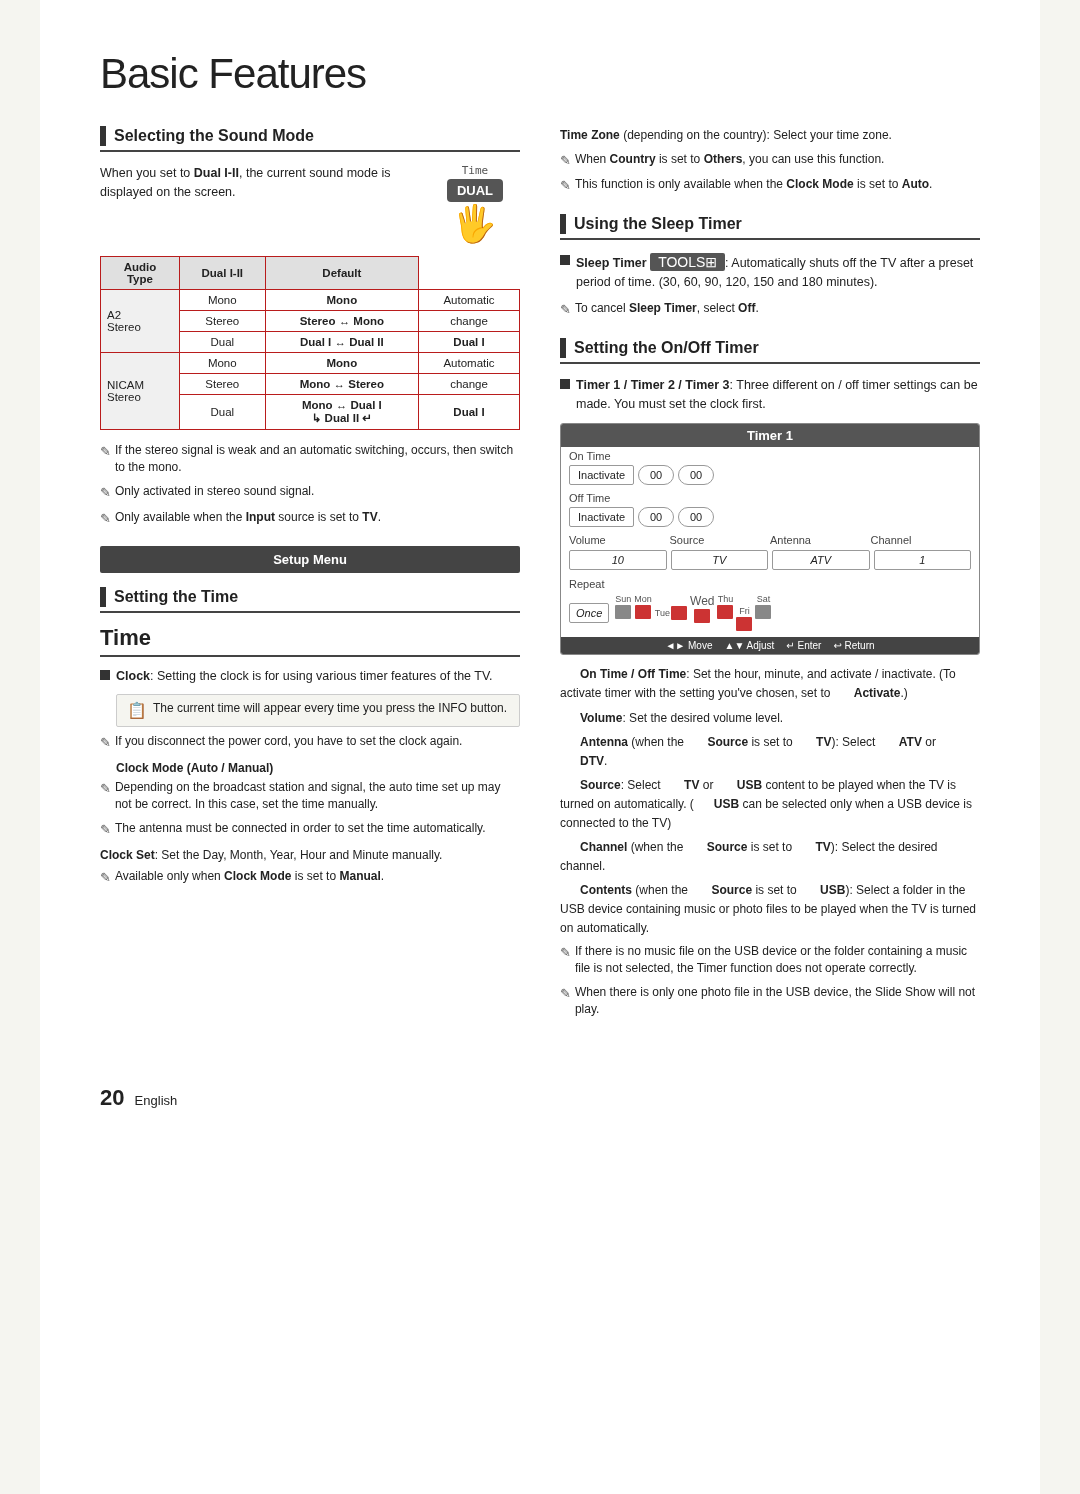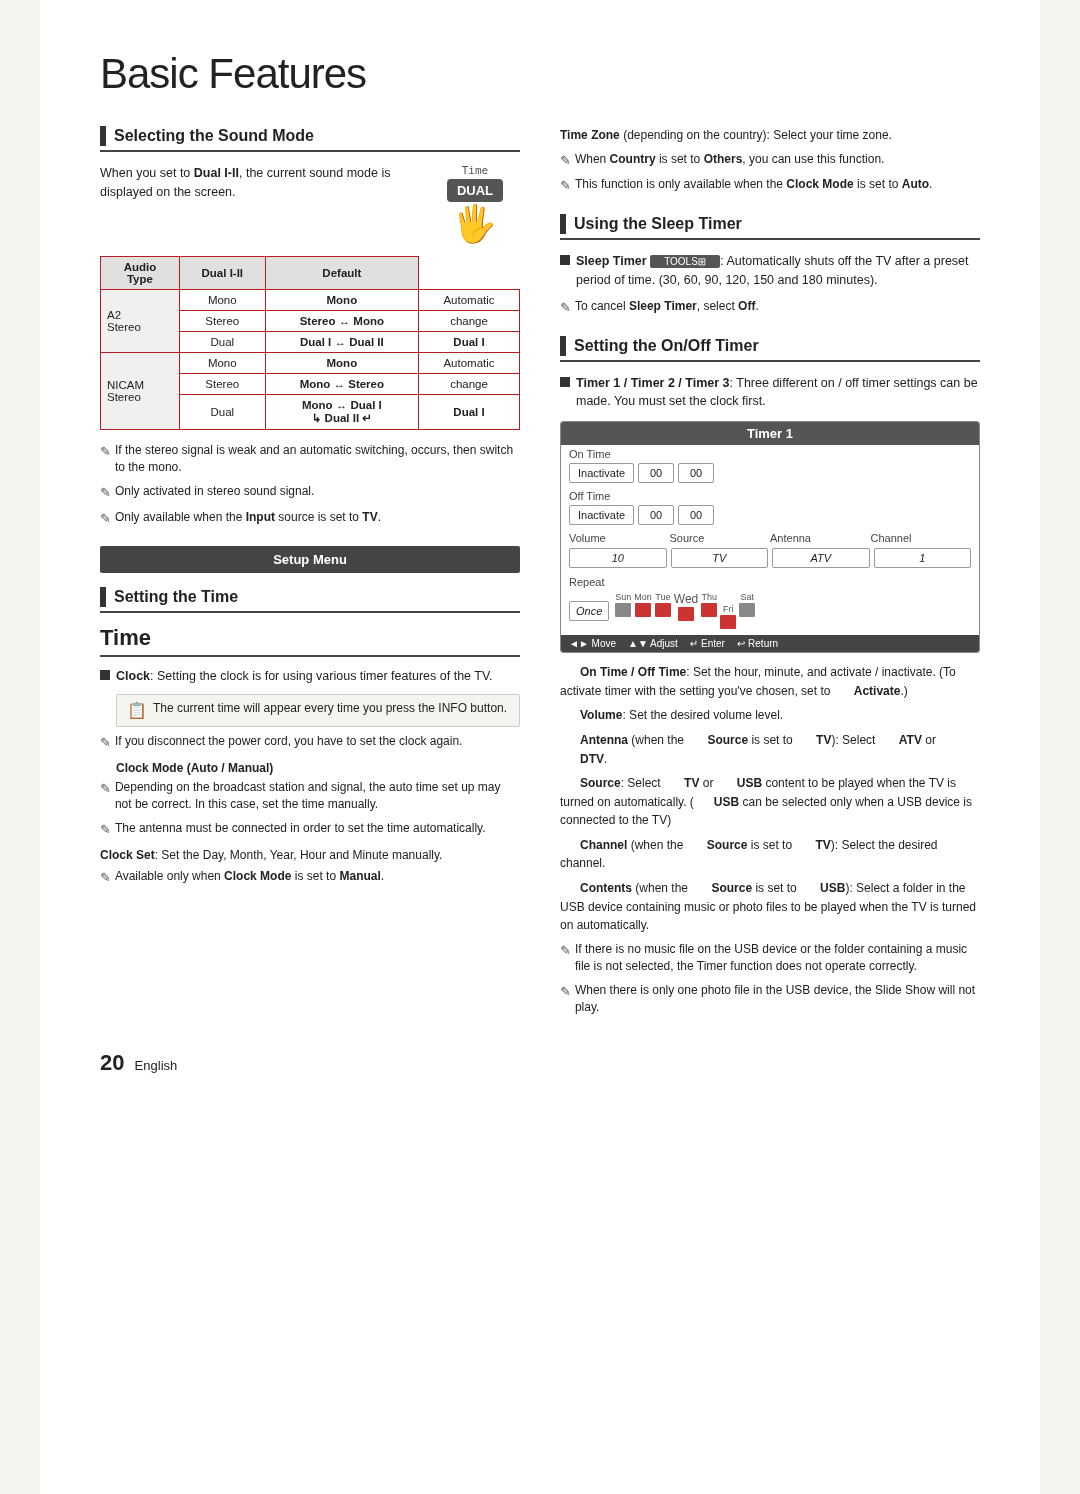--- a/index.html
+++ b/index.html
@@ -217,21 +217,21 @@
       border-radius: 2px;
       padding: 3px 8px;
       margin-right: 4px;
       font-size: 11px;
       background: #fff;
       min-width: 50px;
       text-align: center;
     }
     .timer-cell-num {
       border: 1px solid #999;
-      border-radius: 2px;
+      border-radius: 10px;
       padding: 3px 10px;
       margin-right: 4px;
       font-size: 11px;
       background: #fff;
       min-width: 36px;
       text-align: center;
     }
     .timer-bottom-cell {
       border: 1px solid #999;
       border-radius: 2px;
@@ -252,29 +252,30 @@
       border-radius: 1px;
     }
     .day-sq.inactive { background: #888; }
     .timer-nav-bar {
       background: #444;
       color: #fff;
       font-size: 10px;
       padding: 3px 8px;
       display: flex;
       gap: 12px;
+      justify-content: center;
     }
 
     .right-text { font-size: 12px; line-height: 1.55; margin-bottom: 6px; }
     .right-text b { font-weight: bold; margin-left: 20px; }
 
     .page-number {
       font-size: 22px;
       font-weight: bold;
-      margin-top: 28px;
+      margin-top: 60px;
     }
     .page-number-lang {
       font-size: 13px;
       font-weight: normal;
       margin-left: 4px;
     }
   </style>
 </head>
 <body>
 
@@ -420,21 +421,21 @@
         <span>This function is only available when the <strong>Clock Mode</strong> is set to <strong>Auto</strong>.</span>
       </div>
 
       <div class="section-header">
         <span class="section-bar"></span>
         <span class="section-title">Using the Sleep Timer</span>
       </div>
 
       <div class="bullet-item">
         <span class="bullet-square"></span>
-        <span><strong>Sleep Timer</strong> <span style="background:#555;color:#fff;font-size:10px;padding:1px 14px;border-radius:2px;">TOOLS⊞</span>: Automatically shuts off the TV after a preset period of time. (30, 60, 90, 120, 150 and 180 minutes).</span>
+        <span><strong>Sleep Timer</strong> <span style="background:#555;color:#fff;font-size:14px;padding:1px 8px;border-radius:2px;">TOOLS⊞</span>: Automatically shuts off the TV after a preset period of time. (30, 60, 90, 120, 150 and 180 minutes).</span>
       </div>
       <div class="note">
         <span class="note-icon">✎</span>
         <span>To cancel <strong>Sleep Timer</strong>, select <strong>Off</strong>.</span>
       </div>
 
       <div class="section-header" style="margin-top:18px;">
         <span class="section-bar"></span>
         <span class="section-title">Setting the On/Off Timer</span>
       </div>
@@ -479,21 +480,21 @@
           <div class="timer-bottom-cell">Once</div>
           <div class="day-squares">
             <div style="display:flex;flex-direction:column;align-items:center;gap:1px;">
               <span style="font-size:9px;color:#555;">Sun</span>
               <div class="day-sq inactive"></div>
             </div>
             <div style="display:flex;flex-direction:column;align-items:center;gap:1px;">
               <span style="font-size:9px;color:#555;">Mon</span>
               <div class="day-sq"></div>
             </div>
-            <div style="display:flex;flex-direction:column;align-items:center;gap:1px;">
+            <div style="display:flex;flex-direction:row;align-items:center;gap:1px;">
               <span style="font-size:9px;color:#555;">Tue</span>
               <div class="day-sq"></div>
             </div>
             <div style="display:flex;flex-direction:column;align-items:center;gap:1px;">
               <span style="font-size:12px;color:#555;">Wed</span>
               <div class="day-sq"></div>
             </div>
             <div style="display:flex;flex-direction:column;align-items:center;gap:1px;">
               <span style="font-size:9px;color:#555;">Thu</span>
               <div class="day-sq"></div>

